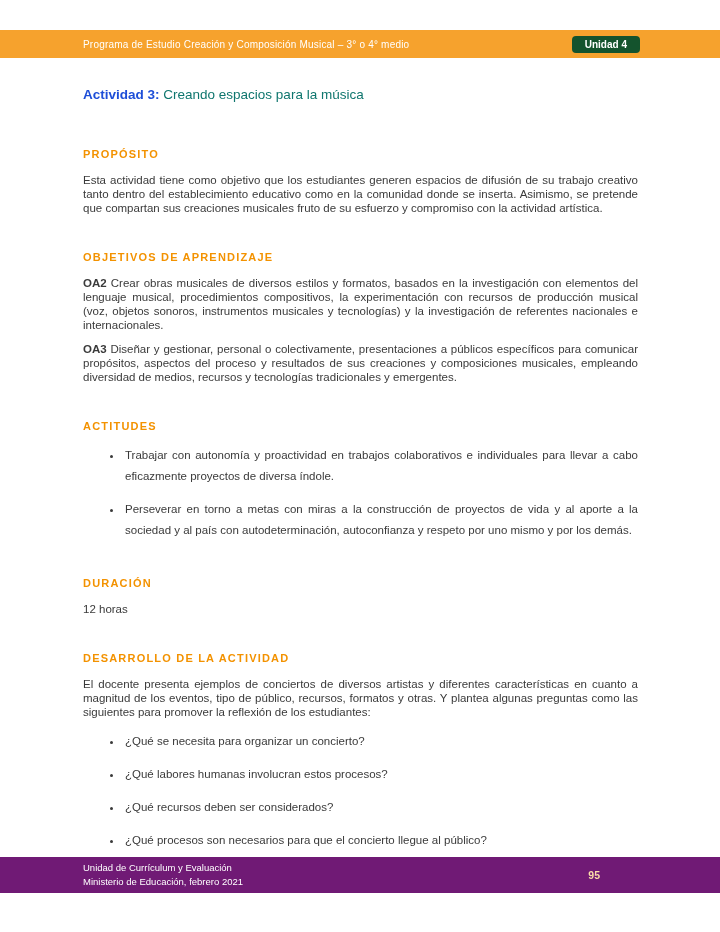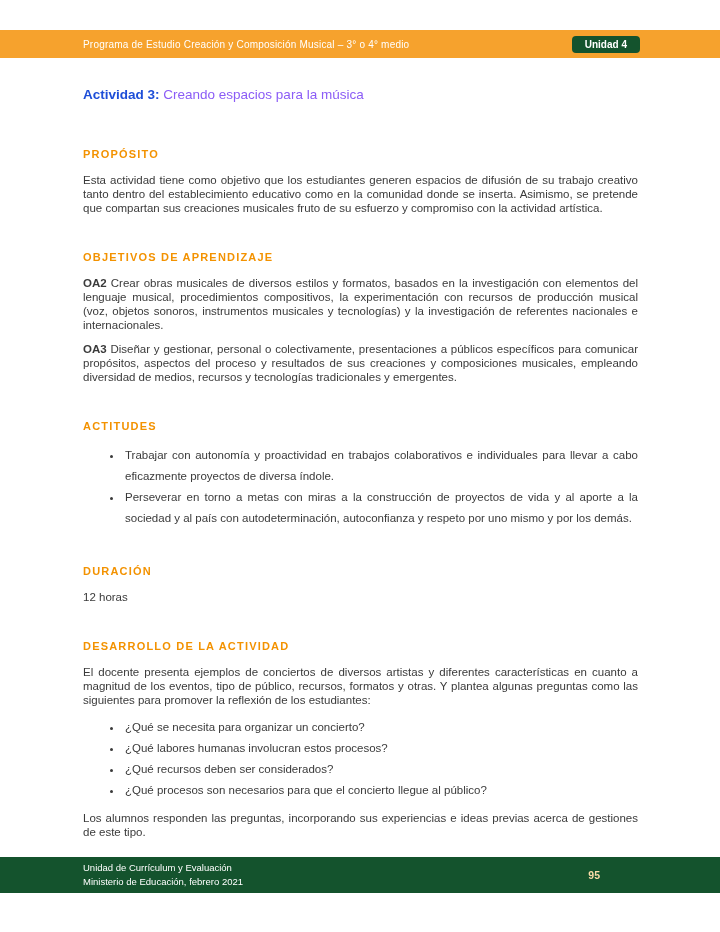--- a/index.html
+++ b/index.html
@@ -41,21 +41,21 @@
     font-weight: bold;
   }
   
   .activity-title {
     margin: 29px 83px 0 83px;
     font-size: 13.5px;
     line-height: 1.25;
     font-weight: normal;
   }
   .activity-title .prefix { color: #1d4ed8; font-weight: bold; }
-  .activity-title .rest   { color: #8b5cf6; }
+  .activity-title .rest   { color: #0f766e; }
   
   .content {
     padding: 0 82px 0 83px;
   }
   h2.section-heading {
     color: #F39200;
     font-size: 11px;
     font-weight: bold;
     letter-spacing: 1.2px;
     margin-top: 36px;
@@ -72,29 +72,30 @@
   ul.bullets {
     margin: 4px 0 10px 0;
     padding-left: 40px;
     list-style: disc;
   }
   ul.bullets li {
     font-size: 11.5px;
     line-height: 21px;
     text-align: justify;
     padding-left: 2px;
+    margin-top: 12px;
   }
   
   .footerbar {
     position: absolute;
     left: 0;
     top: 857px;
     width: 100%;
     height: 36px;
-    background: #14532d;
+    background: #701a75;
     display: flex;
     align-items: center;
     justify-content: space-between;
     padding: 0 120px 0 83px;
   }
   .footer-left { color: #ffffff; font-size: 9.5px; line-height: 14px; }
   .footer-page { color: #FBDCA8; font-size: 10.5px; font-weight: bold; }
 </style>
 </head>
 <body>

